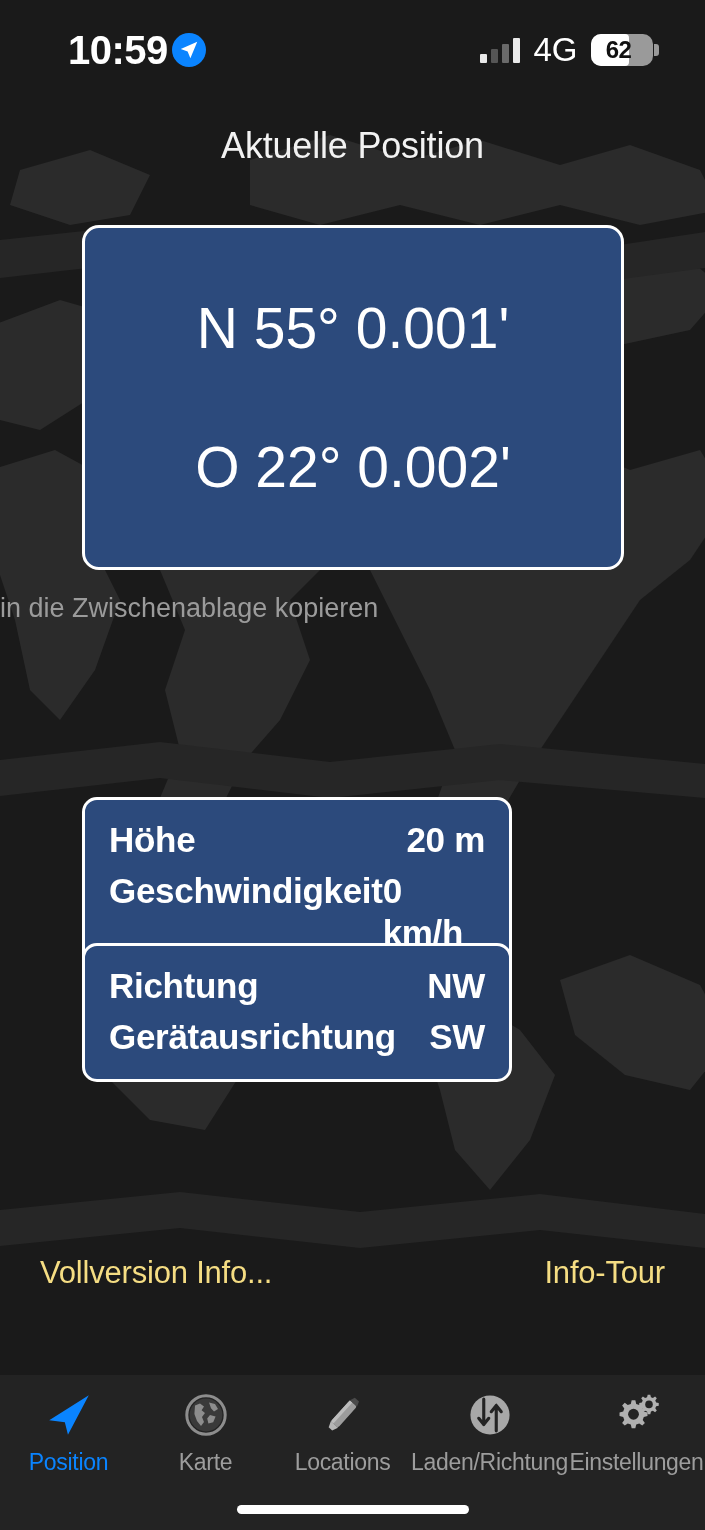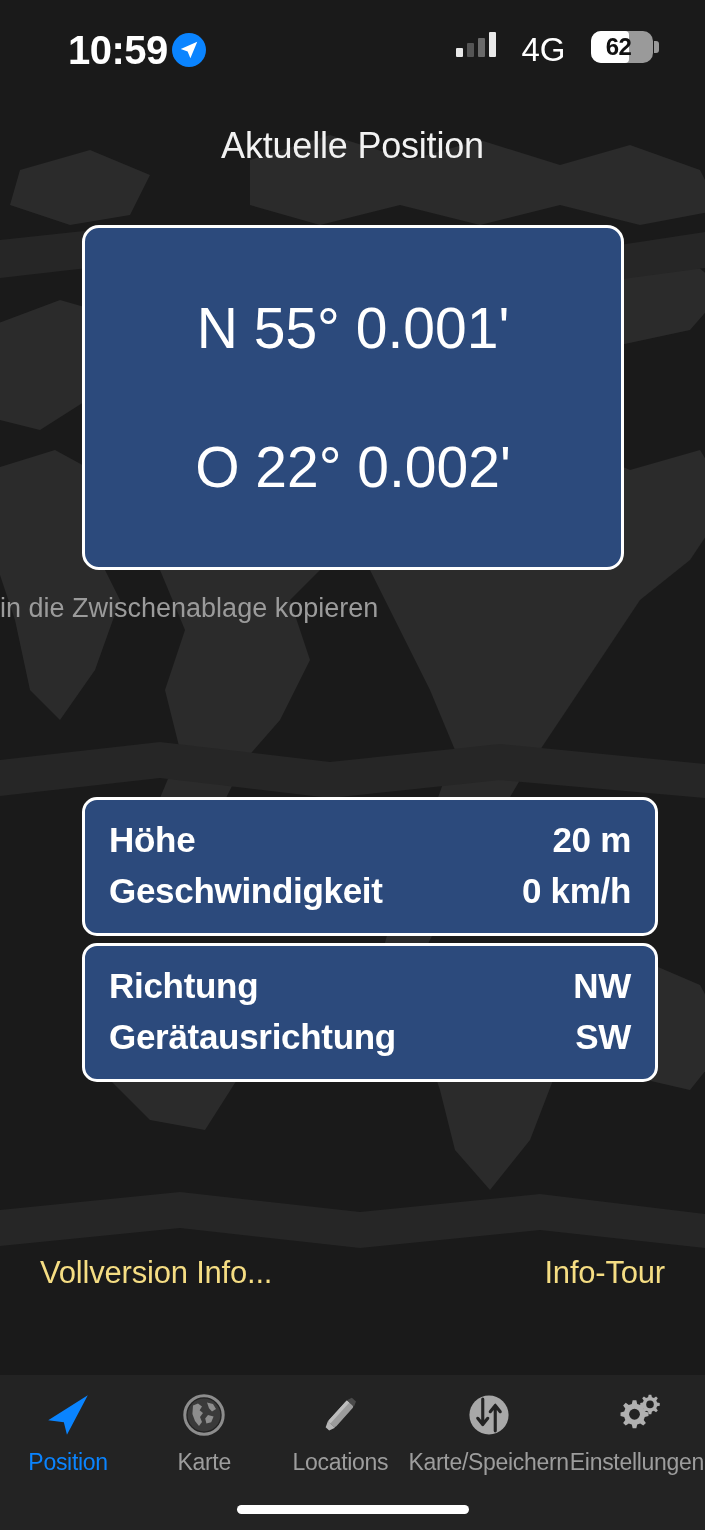--- a/index.html
+++ b/index.html
@@ -30,21 +30,21 @@
     z-index:5;
   }
   .sb-left { display:flex; align-items:center; gap:4px; }
   #clock {
     color:#ffffff; font-size:40px; font-weight:600; letter-spacing:-0.5px;
   }
   #loc-badge {
     width:34px; height:34px; border-radius:50%;
     background:#0a84ff; display:flex; align-items:center; justify-content:center;
   }
-  .sb-right { display:flex; align-items:flex-start; gap:26px; }
+  .sb-right { display:flex; align-items:center; gap:14px; }
   #signal { display:flex; align-items:flex-end; gap:4px; height:26px; }
   #signal i { display:block; width:7px; background:#d8d8d8; border-radius:1px; }
   #signal i:nth-child(1){ height:9px; background:#e9e9e9;}
   #signal i:nth-child(2){ height:14px; background:#555; }
   #signal i:nth-child(3){ height:19px; background:#6a6a6a; }
   #signal i:nth-child(4){ height:25px; background:#e9e9e9; }
   #network { color:#ffffff; font-size:33px; font-weight:500; letter-spacing:-0.3px;}
   #battery {
     position:relative; width:62px; height:32px; border-radius:10px;
     background:#9a9a9a; display:flex; align-items:center;
@@ -81,21 +81,21 @@
     color:#ffffff; font-size:57px; font-weight:400; letter-spacing:0px;
     line-height:1;
   }
   #copy-hint {
     position:absolute; top:593px; left:0; width:705px; text-align:left;
     color:#9b9b9b; font-size:27px; font-weight:400; z-index:3;
   }
 
   
   .info-card {
-    position:absolute; left:82px; width:576px;
+    position:absolute; left:82px; width:430px;
     background:#2c4a7c; border:3px solid #ffffff; border-radius:15px;
     padding:14px 24px 16px 24px; z-index:3;
   }
   #info-card-1 { top:797px; }
   #info-card-2 { top:943px; }
   .info-row {
     display:flex; align-items:baseline; justify-content:space-between;
     padding:5px 0;
   }
   .info-label, .info-value {
@@ -264,21 +264,21 @@
     </div>
 
     <div class="tab">
       <span class="tab-icon">
         <svg width="50" height="50" viewBox="0 0 24 24" aria-hidden="true">
           <circle cx="12" cy="12" r="9.4" fill="#a8a8a8"></circle>
           <path d="M9 4.4 L9 16.6 M9 16.6 L6.6 13.6 M9 16.6 L11.4 13.6" fill="none" stroke="#232323" stroke-width="1.5" stroke-linecap="round"></path>
           <path d="M15 19.6 L15 7.4 M15 7.4 L12.6 10.4 M15 7.4 L17.4 10.4" fill="none" stroke="#232323" stroke-width="1.5" stroke-linecap="round"></path>
         </svg>
       </span>
-      <span class="tab-label">Karte/Speichern</span>
+      <span class="tab-label">Laden/Richtung</span>
     </div>
 
     <div class="tab">
       <span class="tab-icon">
         <svg width="52" height="52" viewBox="0 0 24 24" aria-hidden="true">
           <g fill="#b0b0b0">
             <path d="M10 5.2 L11.7 5.2 L12.1 6.9 L13.5 7.4 L14.9 6.4 L16.1 7.6 L15.1 9 L15.6 10.4 L17.3 10.8 L17.3 12.5 L15.6 12.9 L15.1 14.3 L16.1 15.7 L14.9 16.9 L13.5 15.9 L12.1 16.4 L11.7 18.1 L10 18.1 L9.6 16.4 L8.2 15.9 L6.8 16.9 L5.6 15.7 L6.6 14.3 L6.1 12.9 L4.4 12.5 L4.4 10.8 L6.1 10.4 L6.6 9 L5.6 7.6 L6.8 6.4 L8.2 7.4 L9.6 6.9 Z"></path>
             <circle cx="10.85" cy="11.65" r="2.5" fill="#232323"></circle>
             <path d="M17.4 2.6 L18.6 2.6 L18.9 3.8 L19.8 4.2 L20.8 3.5 L21.6 4.3 L20.9 5.3 L21.3 6.2 L22.5 6.5 L22.5 7.7 L21.3 8 L20.9 8.9 L21.6 9.9 L20.8 10.7 L19.8 10 L18.9 10.4 L18.6 11.6 L17.4 11.6 L17.1 10.4 L16.2 10 L15.2 10.7 L14.4 9.9 L15.1 8.9 L14.7 8 L13.5 7.7 L13.5 6.5 L14.7 6.2 L15.1 5.3 L14.4 4.3 L15.2 3.5 L16.2 4.2 L17.1 3.8 Z"></path>
             <circle cx="18" cy="7.1" r="1.75" fill="#232323"></circle>

